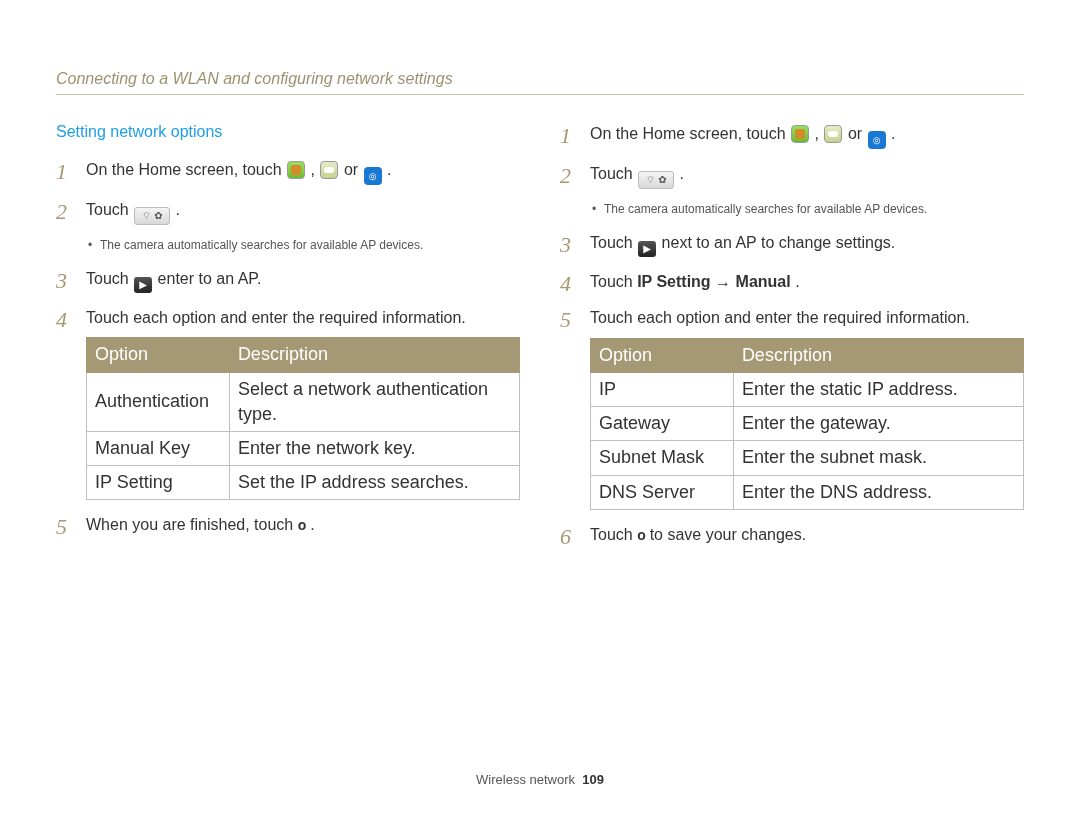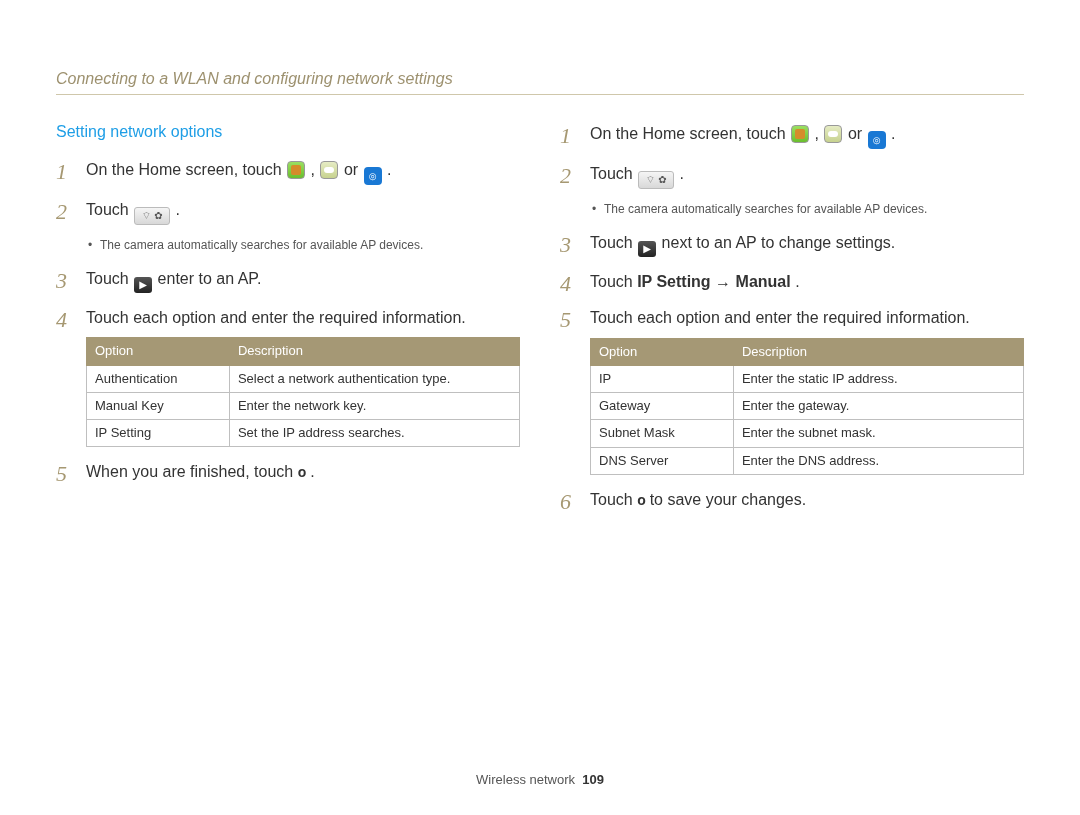--- a/index.html
+++ b/index.html
@@ -108,21 +108,21 @@
   }
   .ok {
     font-weight: bold;
     font-size: 14px;
     letter-spacing: -0.5px;
   }
   table.opt {
     border-collapse: collapse;
     width: 100%;
     margin-top: 8px;
-    font-size: 13px;
+    font-size: 18px;
   }
   table.opt th {
     background: #a59875;
     color: #fff;
     font-weight: 400;
     text-align: left;
     padding: 4px 8px;
     border: 1px solid #a59875;
   }
   table.opt td {

